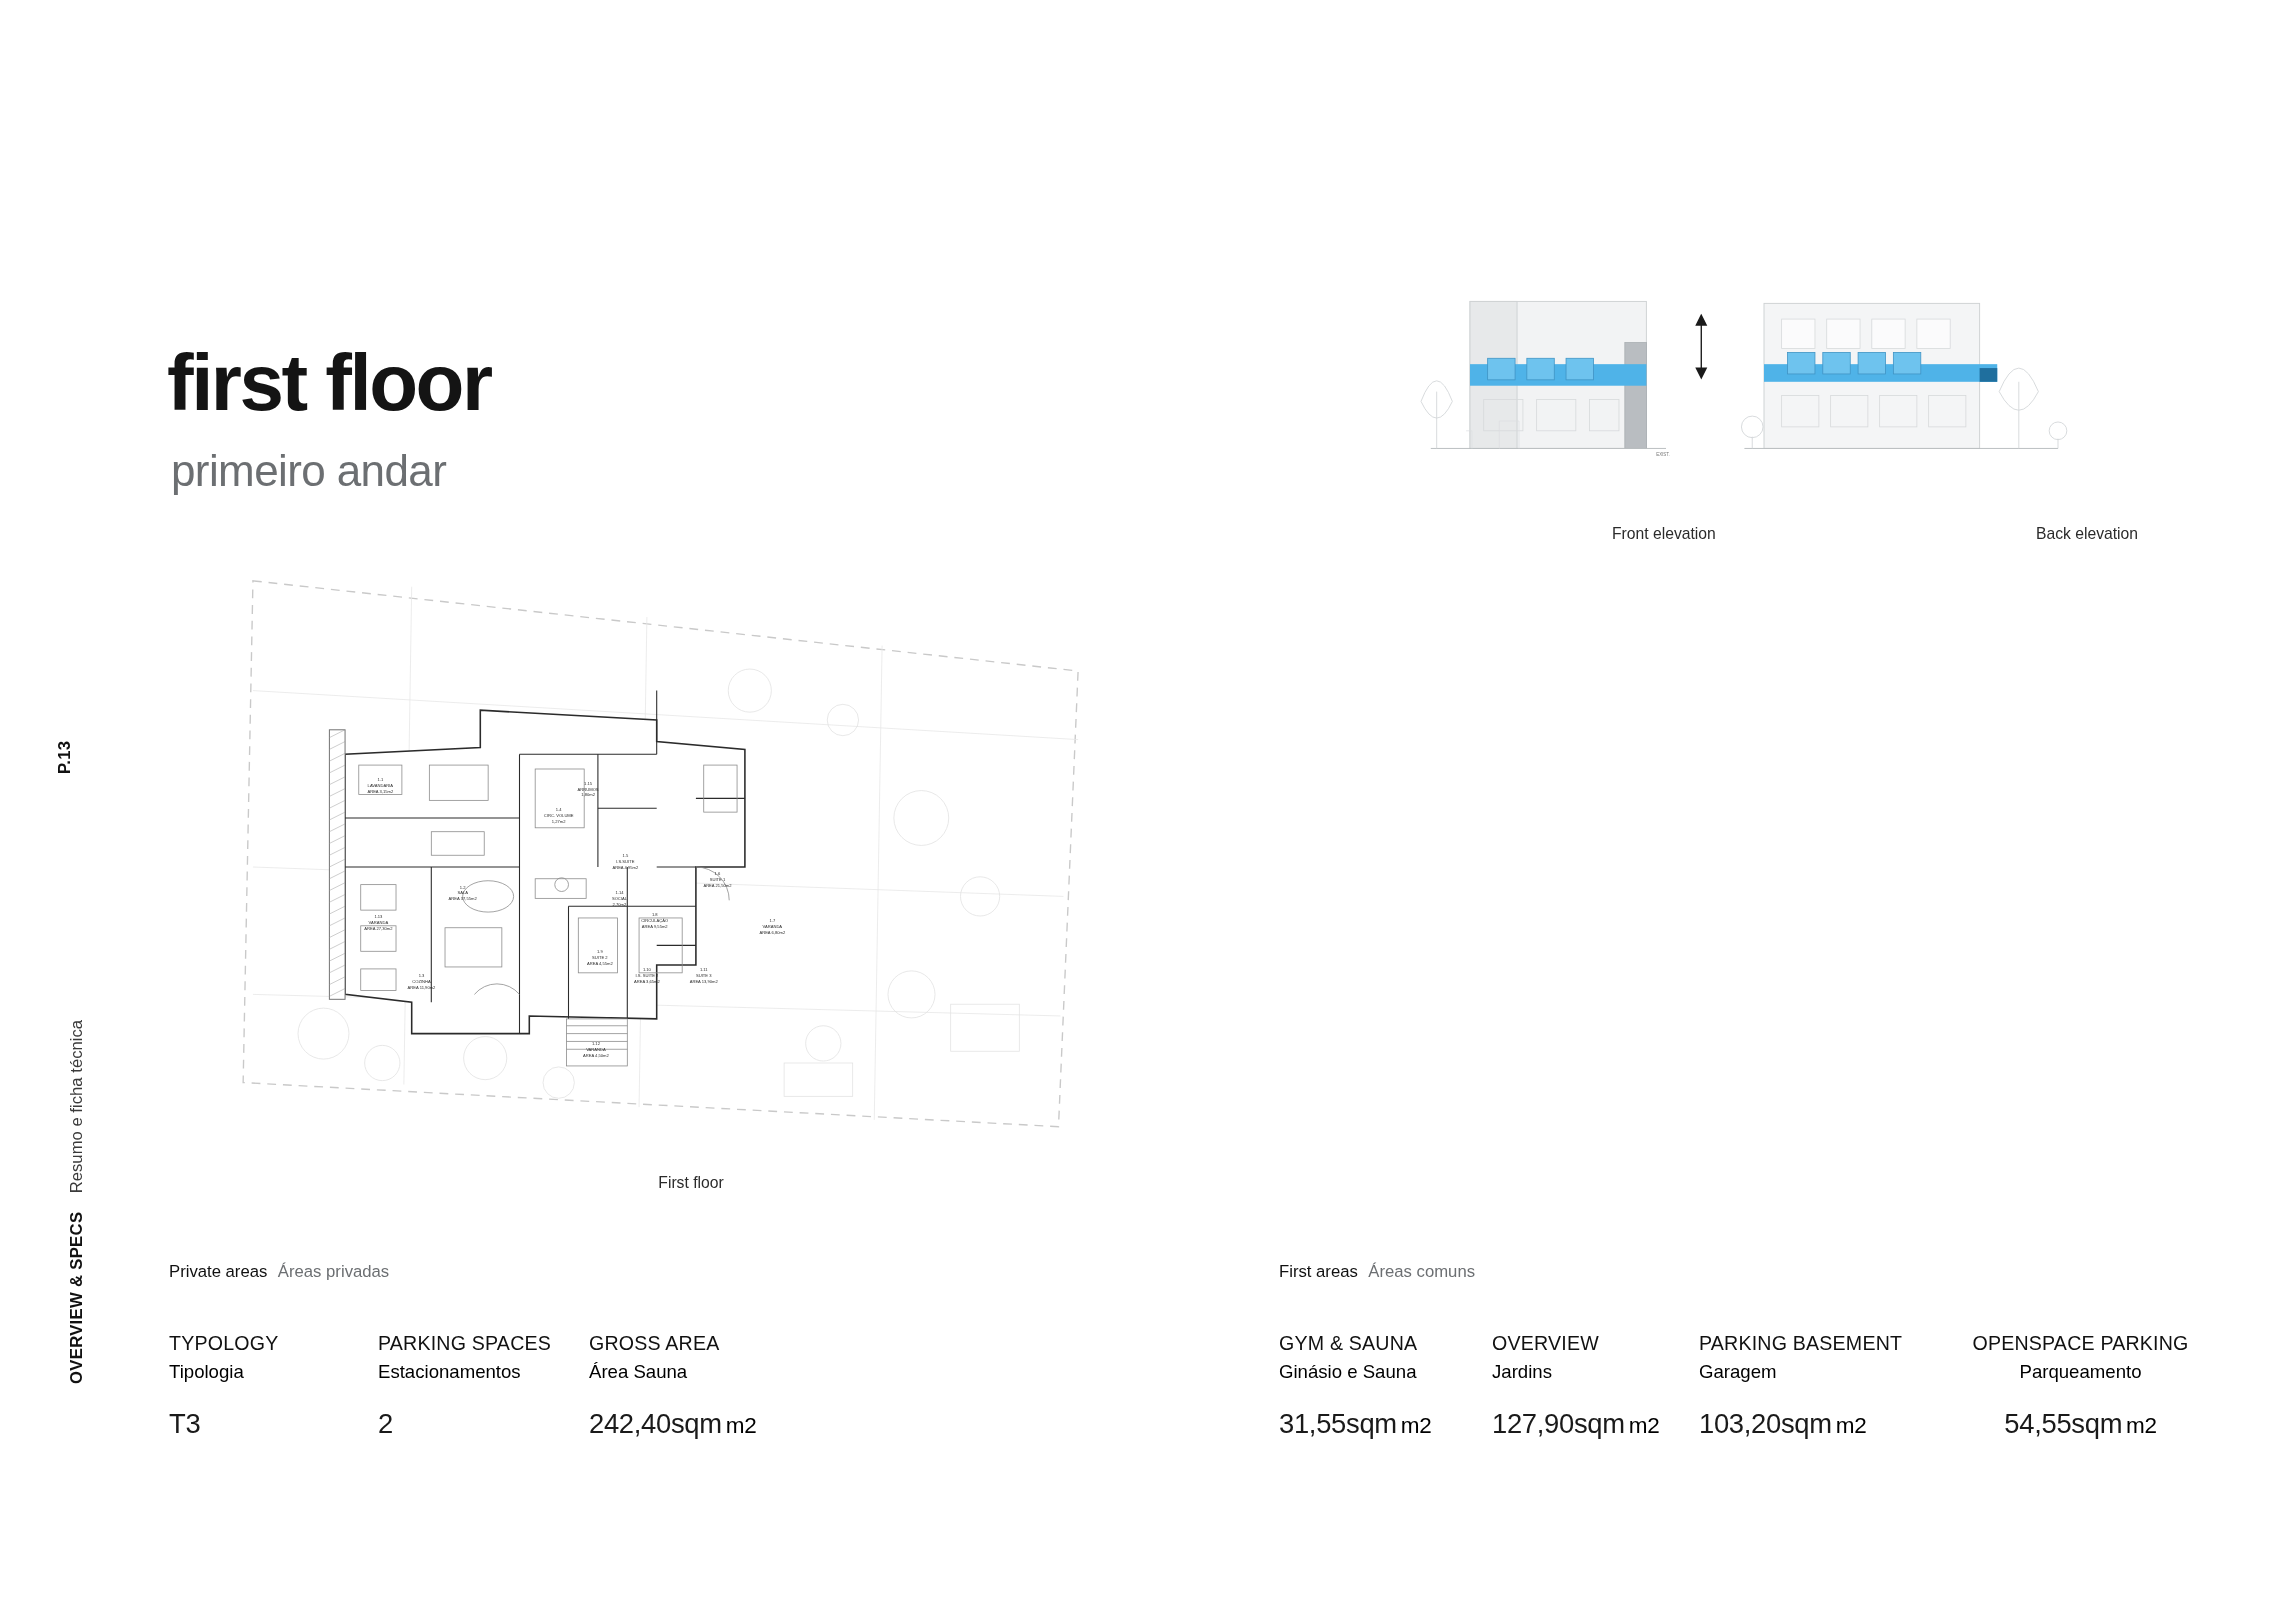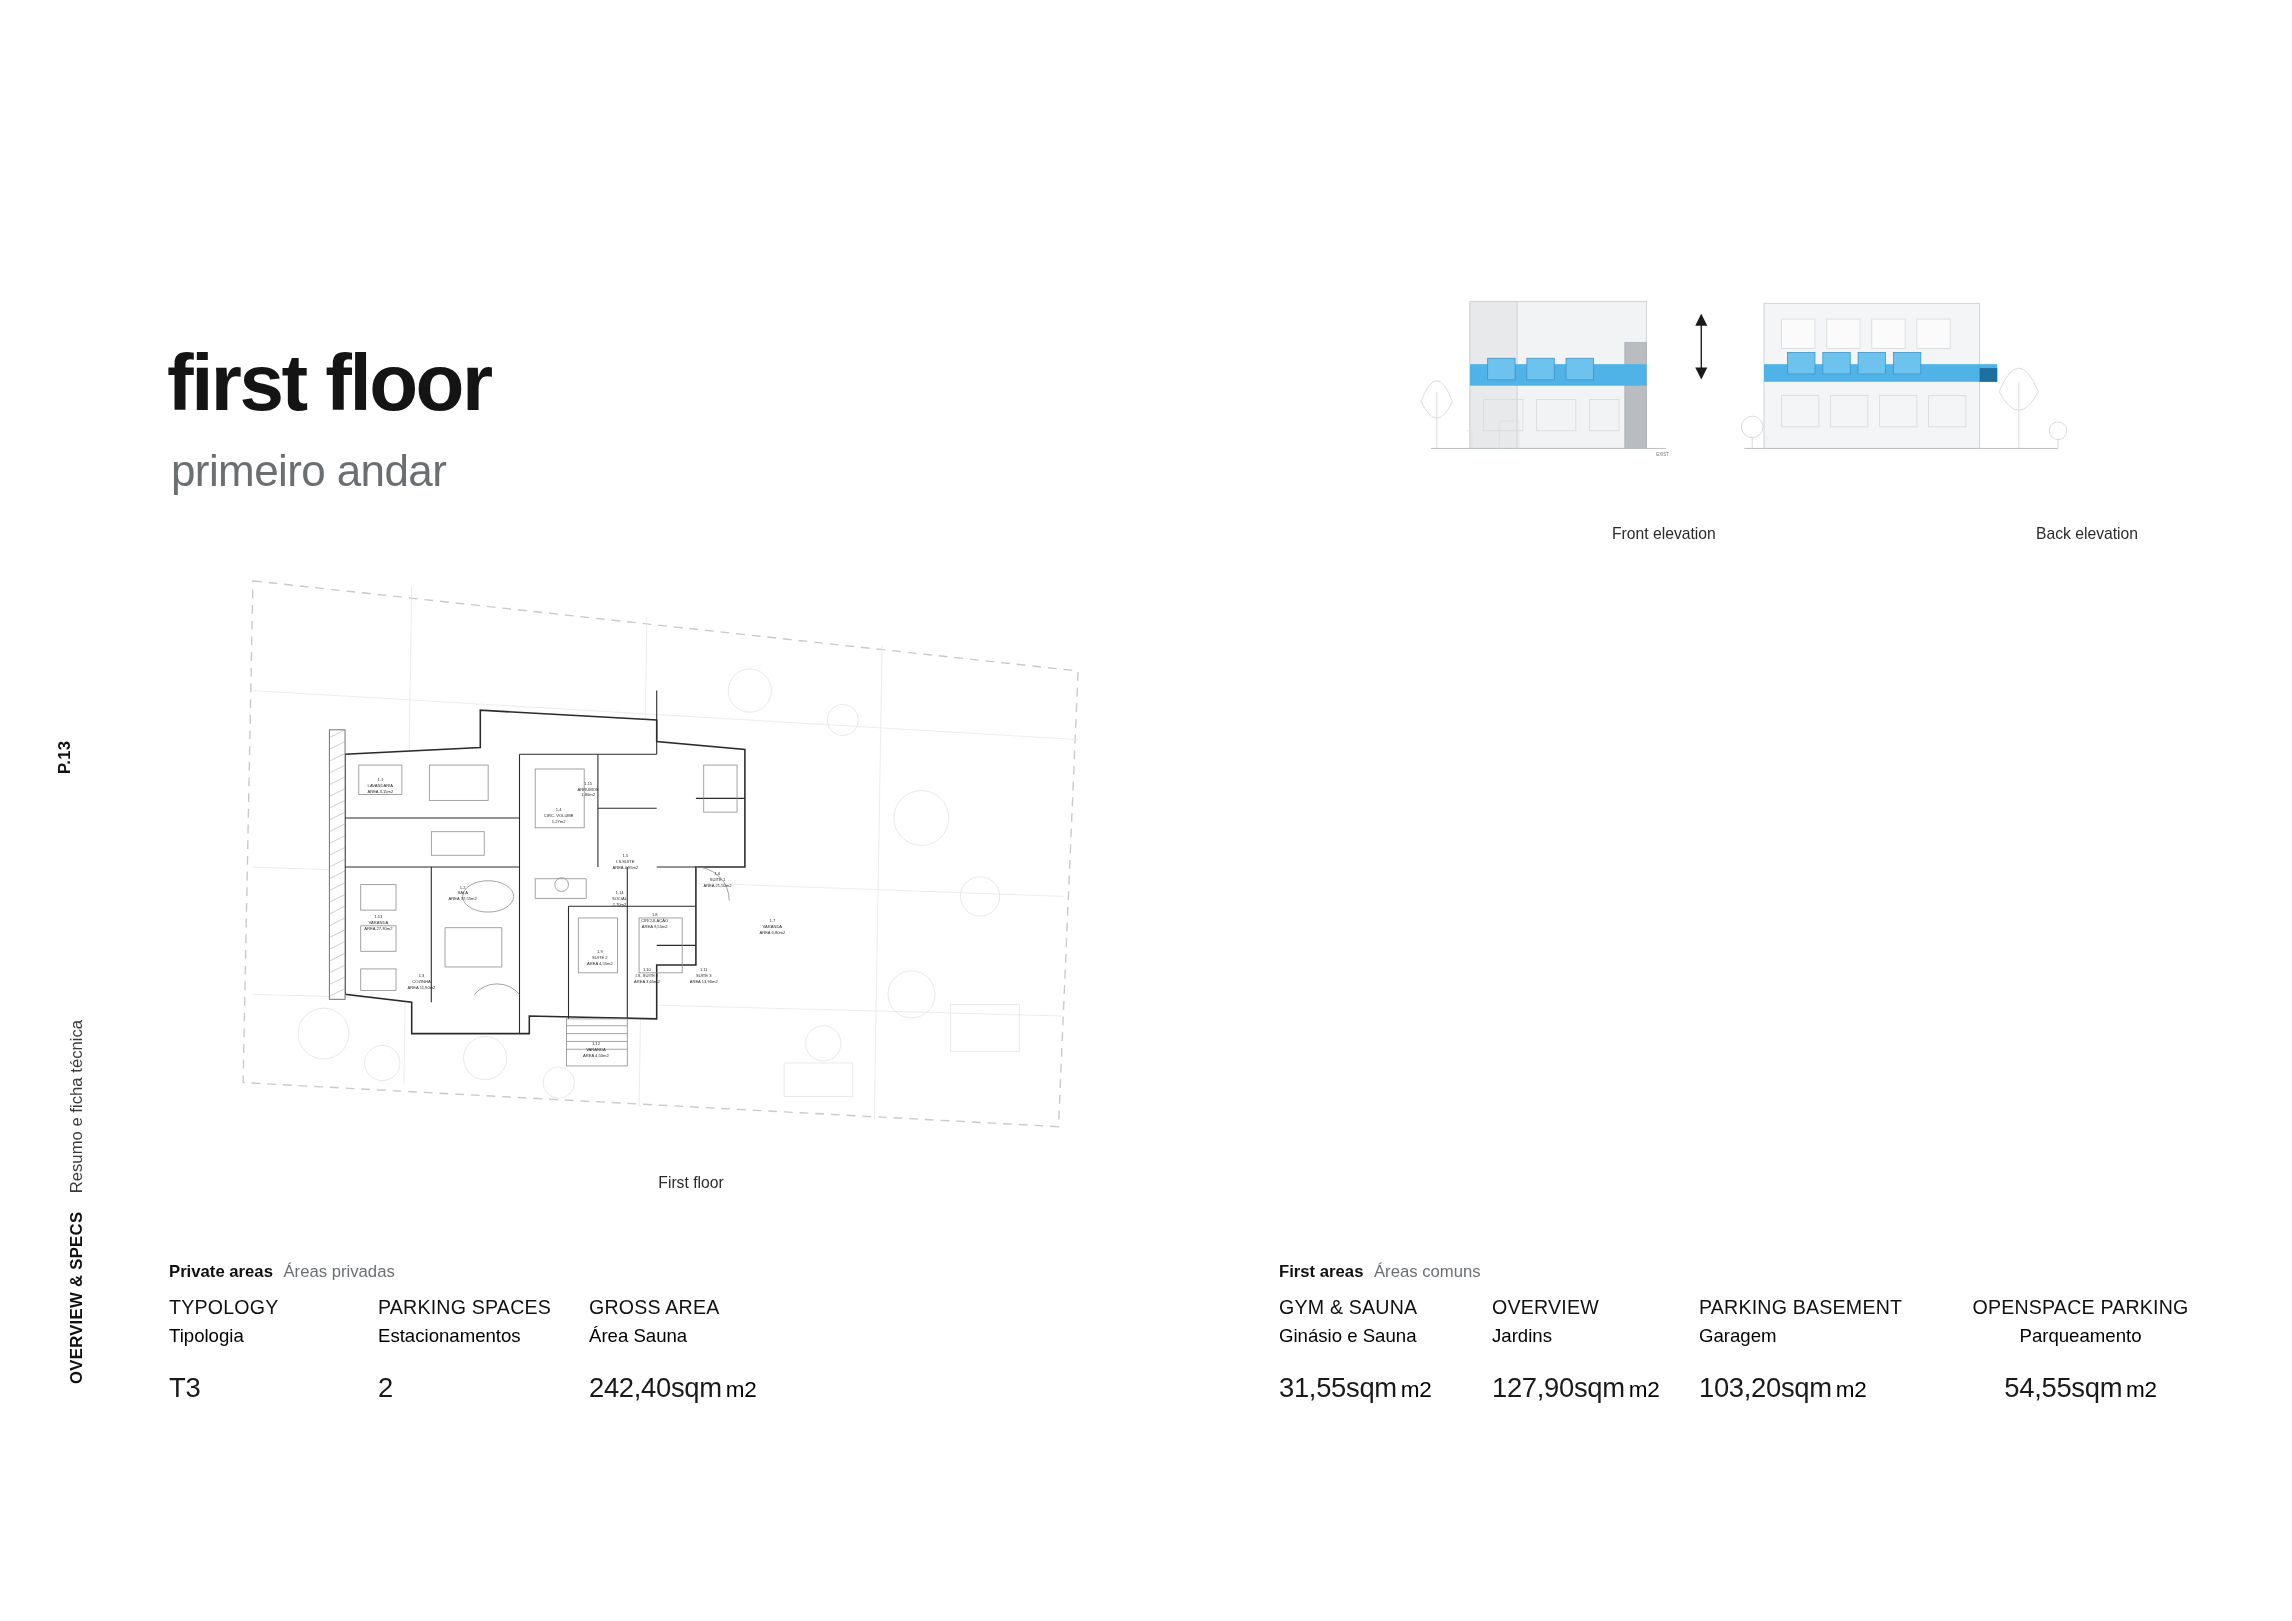--- a/index.html
+++ b/index.html
@@ -112,24 +112,24 @@
   }
   .elev-caption.front { left: 1568px; }
   .elev-caption.back  { left: 1992px; }
 
   
   .spec-group-head {
     position: absolute;
     font-size: 16.7px;
     white-space: nowrap;
   }
-  .spec-group-head b { font-weight: bold; color: #111; }
+  .spec-group-head b { font-weight: normal; color: #111; }
   .spec-group-head span { color: #6c6f72; margin-left: 5.9px; }
 
-  .spec-col { position: absolute; }
+  .spec-col { position: absolute; margin-top: 36px; }
   .spec-label {
     font-size: 19.6px;
     font-weight: normal;
     letter-spacing: 0.2px;
     color: #111;
     white-space: nowrap;
   }
   .spec-sub {
     font-size: 18.6px;
     color: #000000;

